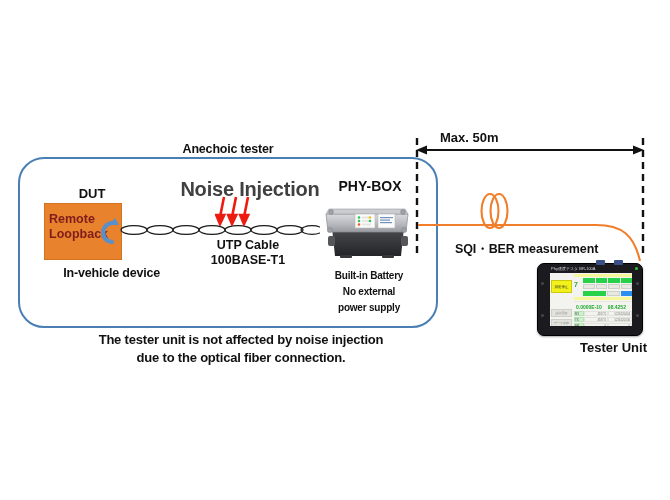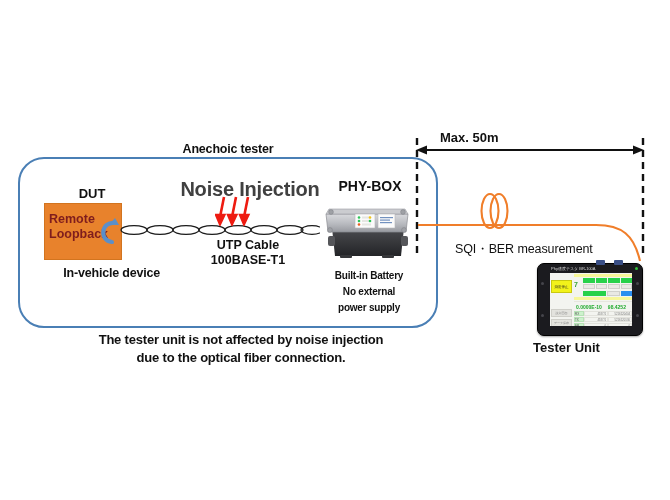--- a/index.html
+++ b/index.html
@@ -194,21 +194,21 @@
     top: 185px;
     width: 260px;
     height: 90px;
   }
   #sqi-label {
     left: 455px;
     top: 241px;
     width: 175px;
     text-align: left;
     font-size: 12.5px;
-    font-weight: normal;
+    font-weight: bold;
     letter-spacing: -0.1px;
   }
 
   
   #tester-body {
     left: 537px;
     top: 263px;
     width: 106px;
     height: 73px;
     background: #1b1b1f;
@@ -257,21 +257,21 @@
     position: absolute;
     width: 3px;
     height: 3px;
     border-radius: 50%;
     background: #45454b;
   }
   #tester-label {
     left: 533px;
     top: 340px;
     width: 114px;
-    text-align: left;
+    text-align: right;
     font-size: 13px;
     font-weight: bold;
   }
 
   
   .scr-abs { position: absolute; }
   #scr-stopbtn {
     left: 1px; top: 7px;
     width: 21px; height: 13px;
     background: #f2f21a;

